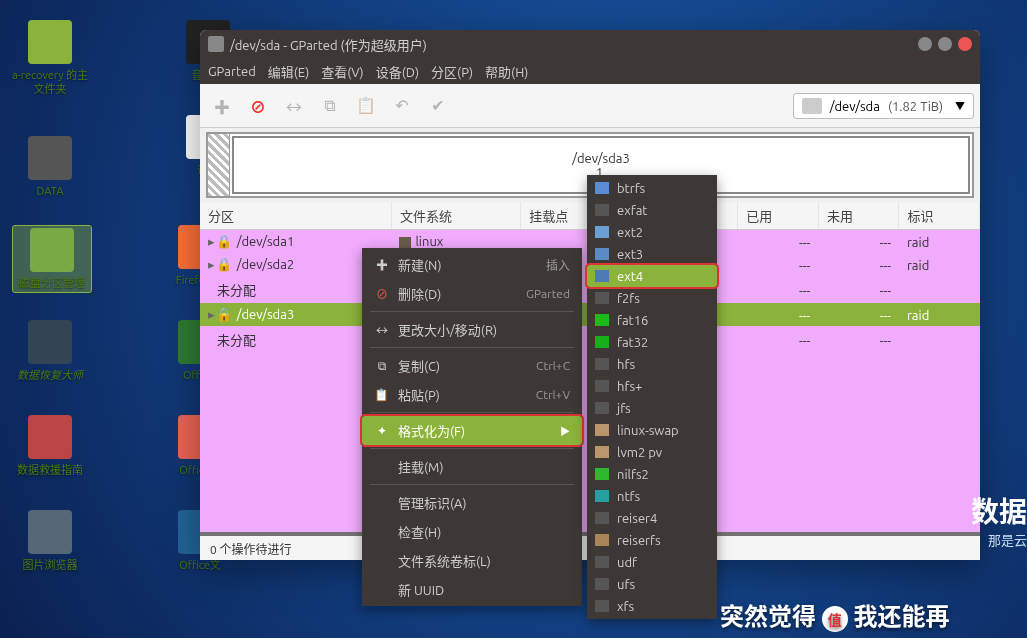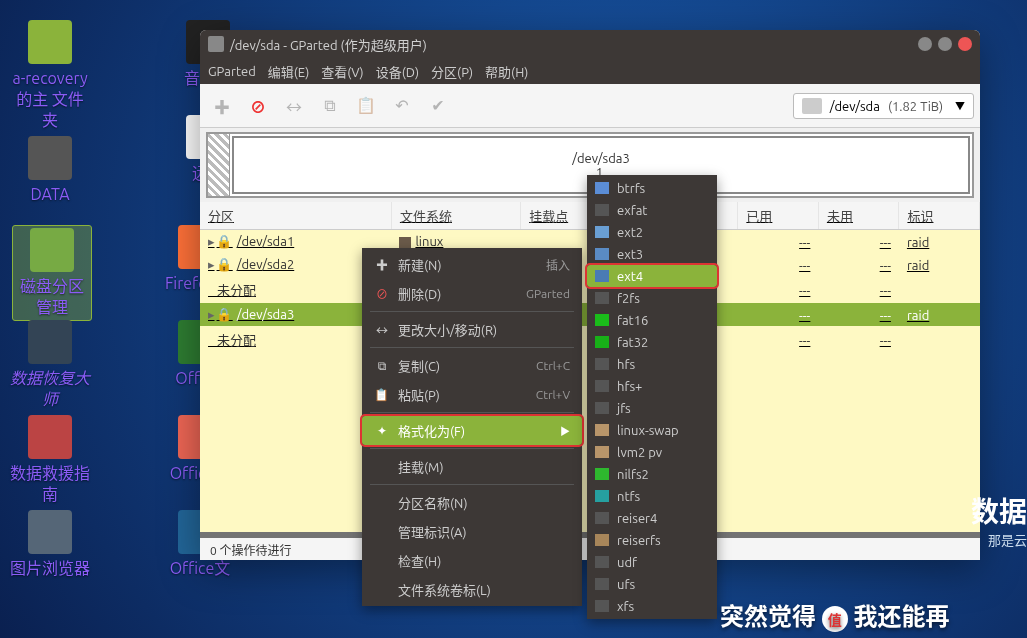--- a/index.html
+++ b/index.html
@@ -1,19 +1,19 @@
 <!DOCTYPE html>
 <html><head>
 <meta charset="utf-8">
 <style>
 * { margin: 0; padding: 0; box-sizing: border-box; font-family: "Ubuntu", "Noto Sans CJK SC", sans-serif; }
 body { width: 1027px; height: 638px; background: radial-gradient(circle at 60% 40%, #1a5fb4, #0a2050); position: relative; overflow: hidden; }
 
 
-.desktop-icon { position: absolute; width: 80px; text-align: center; color: #8b5cf6; font-size: 16px; cursor: pointer; }
+.desktop-icon { position: absolute; width: 80px; text-align: center; color: #4d7c0f; font-size: 11px; cursor: pointer; }
 .desktop-icon .icon-img { width: 44px; height: 44px; margin: 0 auto 4px; border-radius: 4px; display: flex; align-items: center; justify-content: center; font-size: 24px; }
 .desktop-icon .label { text-shadow: 0 1px 2px rgba(0,0,0,0.6); line-height: 1.3; }
 .di-folder { background: #8bb33b; }
 .di-vlc { background: #222; }
 .di-tv { background: #fff; }
 .di-data { background: #555; }
 .di-firefox { background: #ff7139; }
 .di-disk { background: #7a4; }
 .di-office { background: #2e7d32; }
 .di-recovery { background: #345; }
@@ -42,31 +42,31 @@
 .tb-no { color: #e33; font-weight: bold; }
 .device-select { margin-left: auto; display: flex; align-items: center; border: 1px solid #bbb; border-radius: 3px; background: #fff; padding: 4px 8px; font-size: 13px; gap: 8px; }
 .device-select .disk-icon { width: 20px; height: 16px; background: #ccc; border-radius: 2px; }
 .device-select .szinfo { color: #555; }
 .device-select .chev { font-size: 10px; margin-left: 4px; }
 
 .disk-graphic { margin: 4px 6px; height: 66px; border: 2px solid #999; display: flex; background: #fff; }
 .dg-stripe { width: 22px; background: repeating-linear-gradient(45deg, #bbb, #bbb 3px, #fff 3px, #fff 6px); border-right: 1px solid #999; }
 .dg-main { flex: 1; border: 2px solid #888; margin: 2px; display: flex; flex-direction: column; align-items: center; justify-content: center; font-size: 13px; color: #333; }
 
-.table-area { flex: 1; background: #fef9c3; overflow: auto; text-decoration: underline; }
+.table-area { flex: 1; background: #f0abfc; overflow: auto; }
 .ptable { width: 100%; border-collapse: collapse; font-size: 13px; }
 .ptable th { text-align: left; padding: 4px 8px; border-bottom: 1px solid #ccc; border-right: 1px solid #e5e5e5; color: #444; font-weight: normal; background: #f5f5f5; }
 .ptable td { padding: 4px 8px; border-bottom: 0; color: #333; }
 .ptable tr.sel td { background: #8bb33b; color: #fff; }
 .ptable .sys-swatch { display: inline-block; width: 12px; height: 12px; background: #6b5b4a; vertical-align: middle; margin-right: 4px; }
 .ptable .lock { color: #666; margin-right: 4px; }
 .ptable .right { text-align: right; }
 .ptable .tri { color: #666; margin-right: 2px; }
 
-.statusbar { height: 28px; background: #f5f5f5; border-top: 6px solid #737373; display: flex; align-items: center; padding: 0 10px; font-size: 12px; color: #333; }
+.statusbar { height: 28px; background: #f5f5f5; border-top: 4px solid #737373; display: flex; align-items: center; padding: 0 10px; font-size: 12px; color: #333; }
 
 
 .ctxmenu { position: absolute; background: #3d3836; color: #ccc; font-size: 13px; min-width: 220px; box-shadow: 0 4px 12px rgba(0,0,0,0.4); padding: 2px 0; }
 .ctxmenu .mi { display: flex; align-items: center; padding: 5px 12px; gap: 8px; cursor: pointer; }
 .ctxmenu .mi .mi-icon { width: 16px; text-align: center; font-size: 12px; }
 .ctxmenu .mi .mi-label { flex: 1; }
 .ctxmenu .mi .mi-accel { color: #999; font-size: 12px; }
 .ctxmenu .mi .mi-arrow { color: #999; font-size: 10px; }
 .ctxmenu .mi.sel { background: #8bb33b; color: #fff; }
 .ctxmenu .mi.sel .mi-accel, .ctxmenu .mi.sel .mi-arrow { color: #fff; }
@@ -283,33 +283,33 @@
       <span class="mi-arrow">▶</span>
     </div>
     <div class="sep"></div>
     <div class="mi">
       <span class="mi-icon" style=""></span>
       <span class="mi-label">挂载(M)</span>
     </div>
     <div class="sep"></div>
     <div class="mi">
       <span class="mi-icon" style=""></span>
-      <span class="mi-label">分区名称(N)</span>
-    </div>
-    <div class="mi">
-      <span class="mi-icon" style=""></span>
       <span class="mi-label">管理标识(A)</span>
     </div>
     <div class="mi">
       <span class="mi-icon" style=""></span>
       <span class="mi-label">检查(H)</span>
     </div>
     <div class="mi">
       <span class="mi-icon" style=""></span>
       <span class="mi-label">文件系统卷标(L)</span>
+    </div>
+    <div class="mi">
+      <span class="mi-icon" style=""></span>
+      <span class="mi-label">新 UUID</span>
     </div>
   </div>
 
 <div class="submenu" id="fsmenu" style="left:587px; top:175px;">
     <div class="smi">
       <span class="swatch" style="background:#5b8dd6"></span>
       <span>btrfs</span>
     </div>
     <div class="smi">
       <span class="swatch" style="background:#555"></span>

